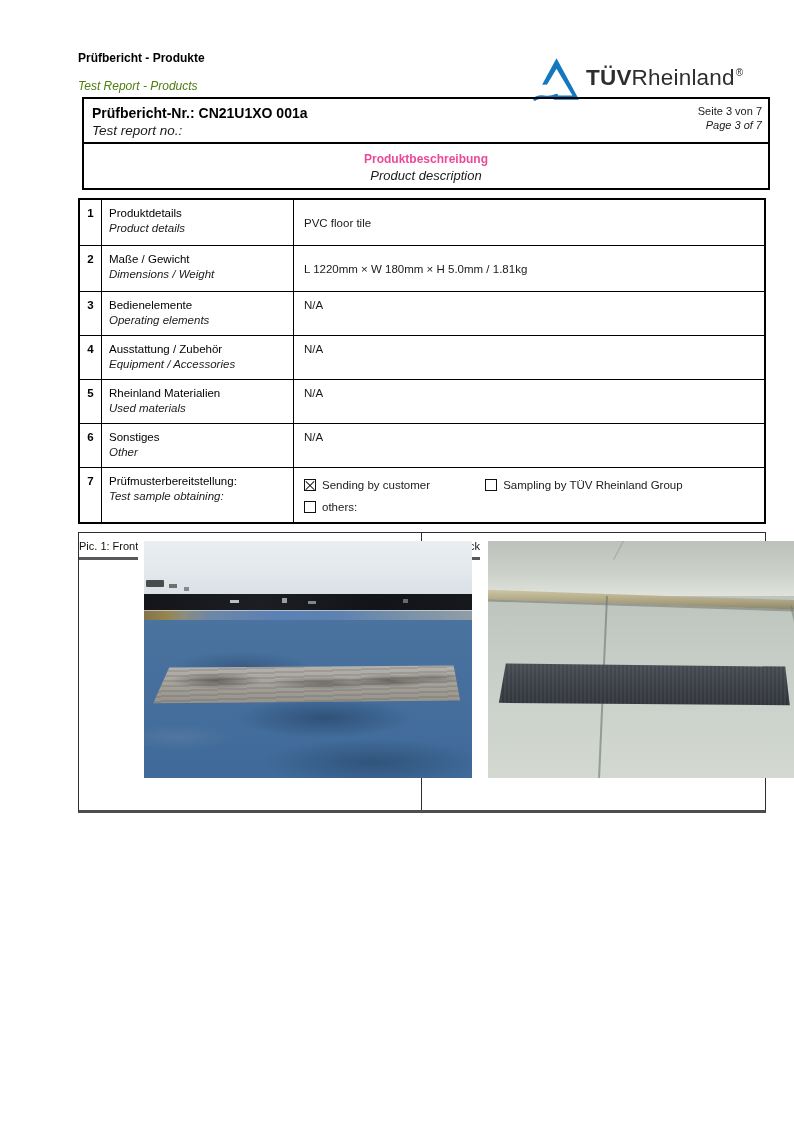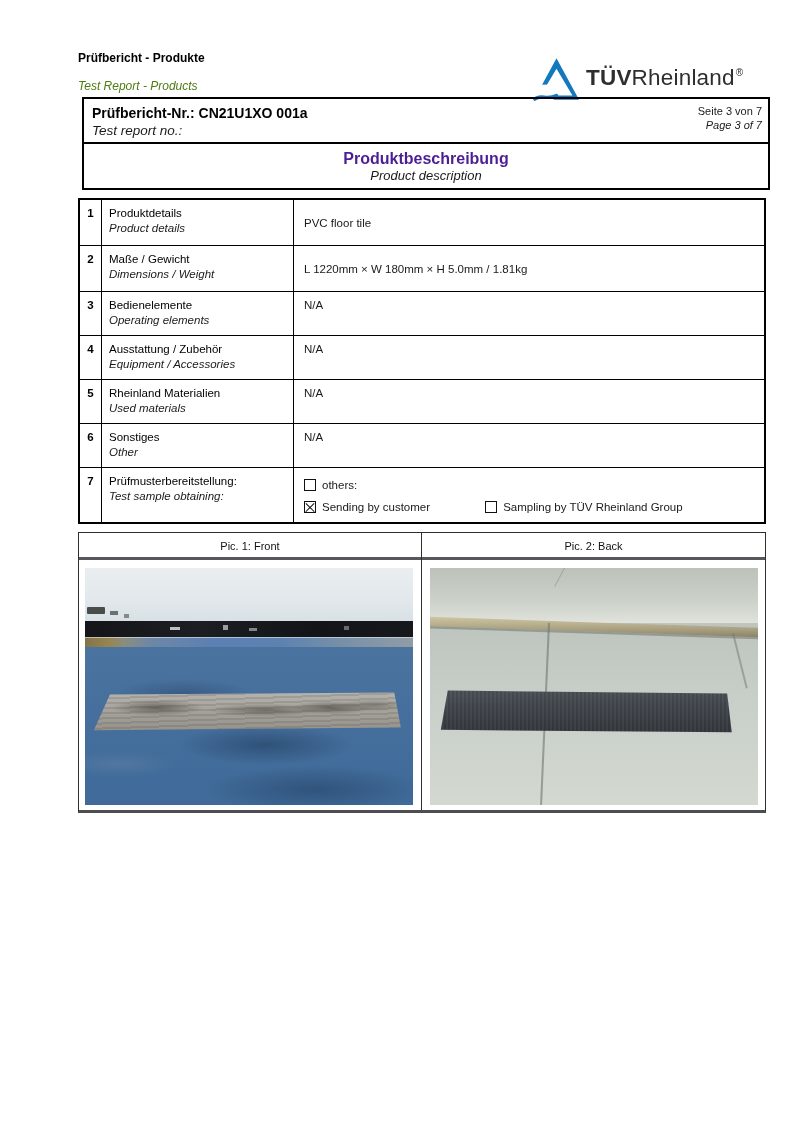--- a/index.html
+++ b/index.html
@@ -17,21 +17,21 @@
   .logo-text{position:absolute;left:53px;top:4px;font-size:22.5px;line-height:26px;color:#2e2e30;letter-spacing:0.2px;white-space:nowrap;}
   .logo-text b{font-weight:bold;}
   .logo-text sup{font-size:10px;vertical-align:9px;margin-left:1px;}
   
   .boxA{position:absolute;left:82px;top:97px;width:688px;height:93px;border:2px solid #000;box-sizing:border-box;}
   .rowA1{height:45px;border-bottom:2px solid #000;box-sizing:border-box;display:flex;justify-content:space-between;padding:5px 6px 0 8px;}
   .nr-de{font-weight:bold;font-size:14px;line-height:18px;color:#000;}
   .nr-en{font-style:italic;font-size:13.5px;line-height:17px;}
   .pageinfo{text-align:right;font-size:11px;line-height:13.5px;padding-top:1px;}
   .rowA2{text-align:center;padding-top:6px;}
-  .sec-de{font-weight:bold;font-size:16px;line-height:18px;color:#4c1d95;}
+  .sec-de{font-weight:bold;font-size:12px;line-height:18px;color:#ec4899;}
   .sec-en{font-style:italic;font-size:13px;line-height:16px;}
   
   .boxB{position:absolute;left:78px;top:198px;width:688px;border:2px solid #000;box-sizing:border-box;}
   .trow{display:flex;border-bottom:1.5px solid #000;box-sizing:border-box;}
   .trow:last-child{border-bottom:none;}
   .h47{height:46px}.h45{height:44px}.h55{height:54px}
   .c-num{width:22px;border-right:1.5px solid #000;box-sizing:border-box;text-align:center;font-weight:bold;font-size:11.5px;padding-top:7px;color:#000;}
   .c-label{width:192px;border-right:1.5px solid #000;box-sizing:border-box;padding:6px 4px 0 7px;}
   .lde{font-weight:normal;font-size:11.5px;line-height:15px;color:#000;}
   .len{font-style:italic;font-size:11.5px;line-height:15px;}
@@ -41,21 +41,21 @@
   .vsample{padding-top:10px;}
   .cb-line{line-height:14px;white-space:nowrap;}
   .cb-line + .cb-line{margin-top:8px;}
   .cb-group.g1{display:inline-block;width:178px;}
   .cb{position:relative;display:inline-block;width:10px;height:10px;border:1.3px solid #111;box-sizing:content-box;vertical-align:-2px;margin-right:6px;background:#fff;}
   .cb.checked::before,.cb.checked::after{content:"";position:absolute;left:-1px;top:4.6px;width:12px;height:1.2px;background:#111;}
   .cb.checked::before{transform:rotate(45deg);}
   .cb.checked::after{transform:rotate(-45deg);}
   
   .pics-box{position:absolute;left:78px;top:532px;width:688px;height:281px;border:1.5px solid #2e2e30;border-bottom:3px solid #4d4e52;box-sizing:border-box;display:flex;}
-  .pics-col{width:50%;display:flex;flex-direction:column;box-sizing:border-box;}
+  .pics-col{width:50%;display:flex;flex-direction:row;box-sizing:border-box;}
   .pics-col.left{border-right:1.5px solid #2e2e30;}
   .pic-caption{height:27px;box-sizing:border-box;border-bottom:3px solid #57585c;text-align:center;font-size:11px;padding-top:7px;color:#111;}
   .pic-area{flex:1;position:relative;background:#fff;}
   .photo{position:absolute;top:8px;width:328px;height:237px;overflow:hidden;}
   .photo-front{left:6px;background:#47709d;}
   .photo-back{left:8px;background:linear-gradient(180deg,#b6beb8 0%,#bdc5be 25%,#c8cfc8 55%,#d3d9d1 100%);}
   .photo div{position:absolute;}
   
   .pf-wall{left:0;right:0;top:0;height:22.5%;background:linear-gradient(180deg,#eaeef1 0%,#e2e8ec 60%,#d9e1e6 100%);}
   .pf-speck-a{left:0.5%;top:16.5%;width:5.5%;height:3%;background:#2e332f;opacity:.85;border-radius:1px;}
@@ -195,30 +195,30 @@
     </div>
 
     <div class="trow h55">
       <div class="c-num">7</div>
       <div class="c-label">
         <div class="lde">Prüfmusterbereitstellung:</div>
         <div class="len">Test sample obtaining:</div>
       </div>
       <div class="c-val vsample">
         <div class="cb-line">
-          <span class="cb-group">
-            <span class="cb"></span><span>others:</span>
-          </span>
-        </div>
-        <div class="cb-line">
           <span class="cb-group g1">
             <span class="cb checked"></span><span>Sending by customer</span>
           </span>
           <span class="cb-group">
             <span class="cb"></span><span>Sampling by TÜV Rheinland Group</span>
+          </span>
+        </div>
+        <div class="cb-line">
+          <span class="cb-group">
+            <span class="cb"></span><span>others:</span>
           </span>
         </div>
       </div>
     </div>
 
   </div>
 
   <div class="pics-box">
     <div class="pics-col left">
       <div class="pic-caption">Pic. 1: Front</div>

